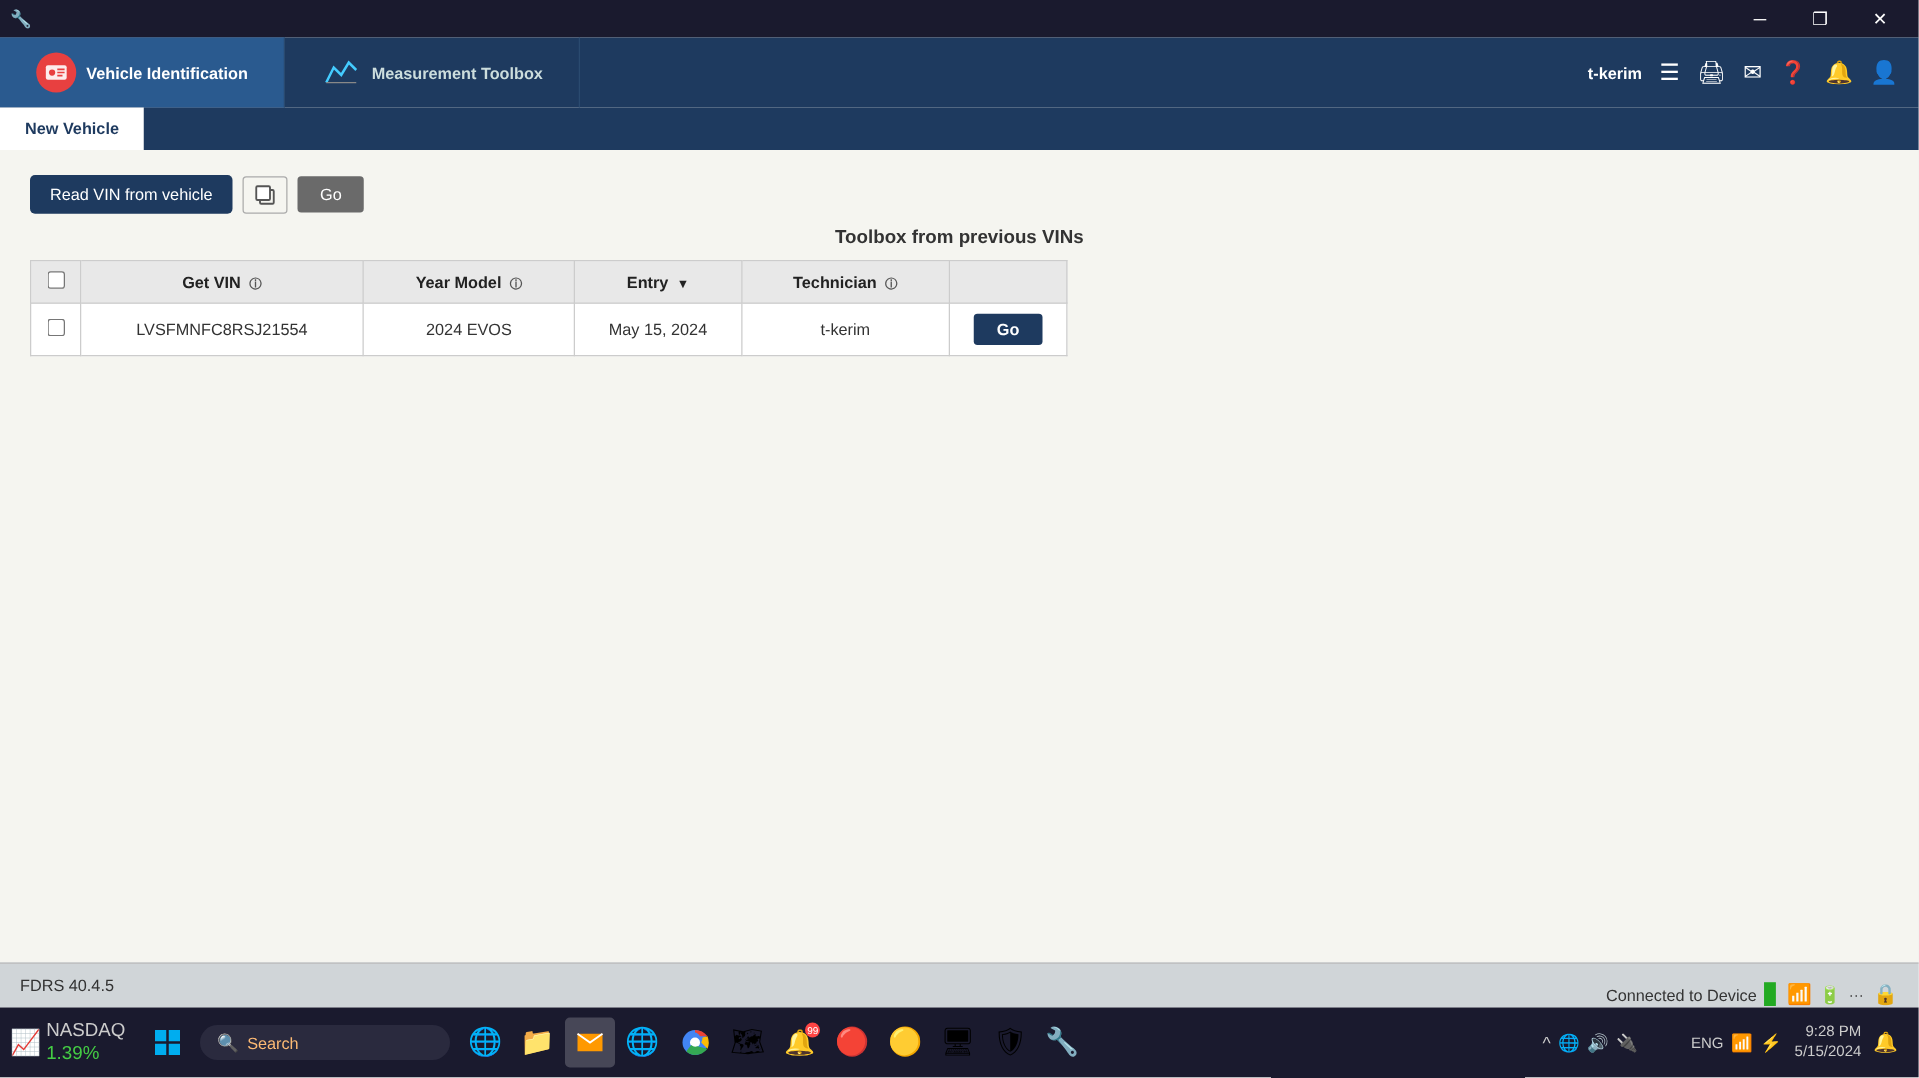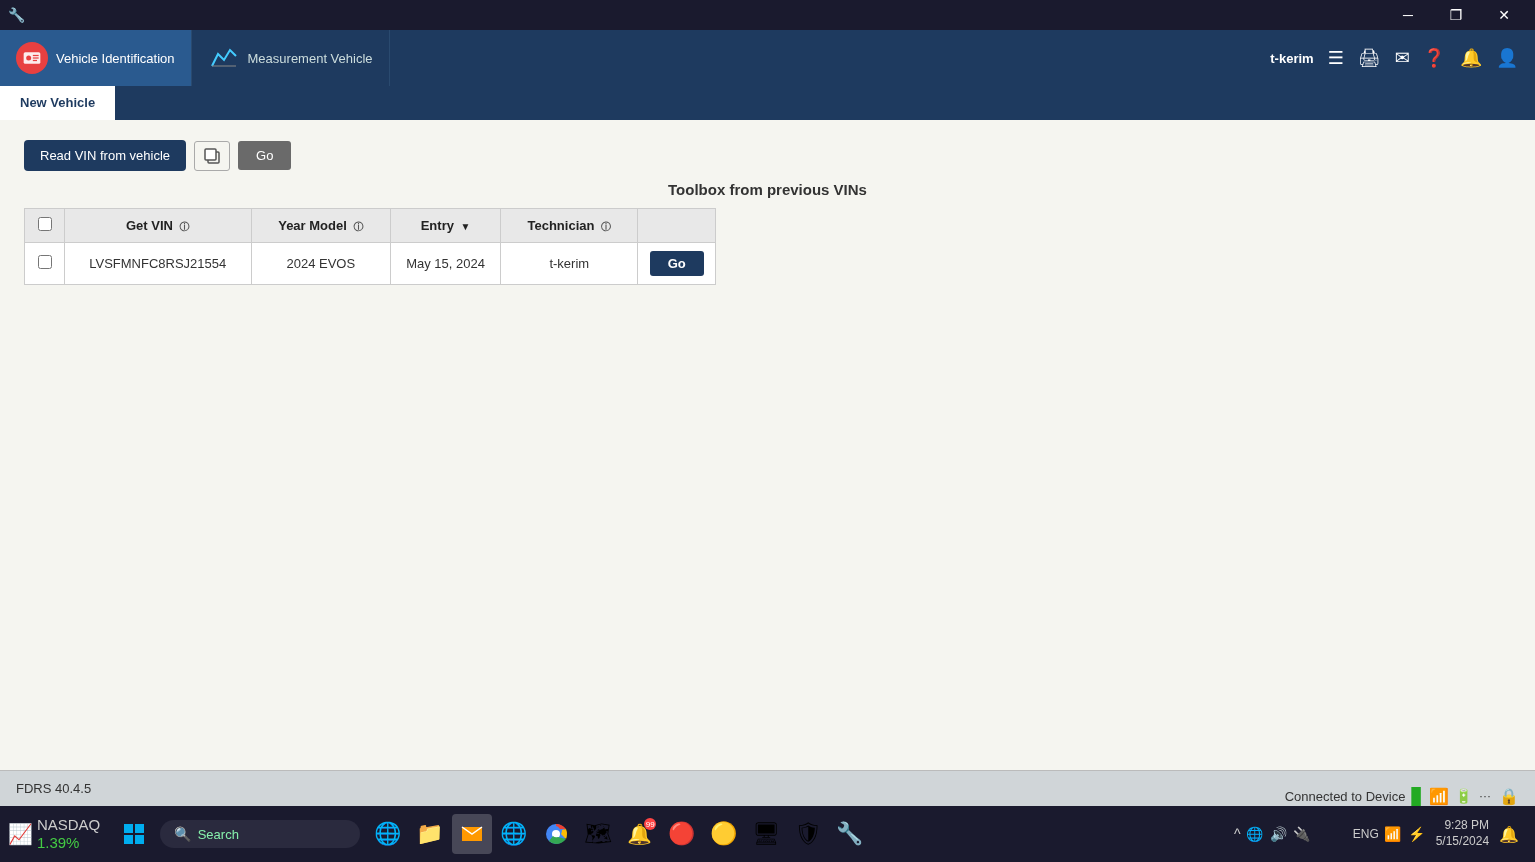--- a/index.html
+++ b/index.html
@@ -22,25 +22,25 @@
       height: 56px;
       background: #1e3a5f;
       display: flex;
       align-items: stretch;
       padding: 0;
     }
     .app-tab {
       display: flex;
       align-items: center;
       gap: 8px;
-      padding: 0 16px;
+      padding: 0 29px;
       cursor: pointer;
       color: #cdd;
       font-size: 13px;
-      font-weight: 400;
+      font-weight: 700;
       border-right: 1px solid #2a4a6f;
       min-width: 180px;
     }
     .app-tab.active {
       background: #2a5a8f;
       color: #fff;
     }
     .tab-icon-vi { width: 32px; height: 32px; background: #e84040; border-radius: 50%; display: flex; align-items: center; justify-content: center; color: white; font-size: 11px; font-weight: bold; }
     .tab-icon-mt { width: 32px; height: 32px; display: flex; align-items: center; justify-content: center; }
     .tab-icon-mt svg { width: 28px; height: 28px; }
@@ -136,21 +136,21 @@
     
     .table-section { margin-top: 10px; }
     .table-title {
       text-align: center;
       font-size: 15px;
       font-weight: bold;
       color: #333;
       margin-bottom: 10px;
     }
     .vin-table {
-      width: 692px;
+      width: 830px;
       border-collapse: collapse;
       border: 1px solid #aaa;
       background: #fff;
     }
     .vin-table thead tr {
       background: #e8e8e8;
     }
     .vin-table th {
       padding: 8px 10px;
       text-align: center;
@@ -219,21 +219,21 @@
     .taskbar-search {
       display: flex;
       align-items: center;
       background: #2a2a3e;
       border-radius: 20px;
       padding: 6px 14px;
       gap: 6px;
       cursor: pointer;
       min-width: 200px;
     }
-    .taskbar-search-text { color: #86efac; font-size: 13px; }
+    .taskbar-search-text { color: #fdba74; font-size: 13px; }
     .taskbar-apps { display: flex; align-items: center; gap: 2px; margin-left: 4px; }
     .taskbar-app {
       width: 40px; height: 40px;
       display: flex; align-items: center; justify-content: center;
       border-radius: 4px; cursor: pointer;
       font-size: 20px;
     }
     .taskbar-right {
       margin-left: auto;
       display: flex;
@@ -290,21 +290,21 @@
     </div>
     <span>Vehicle Identification</span>
   </div>
   <div class="app-tab">
     <div class="tab-icon-mt">
       <svg width="28" height="28" viewBox="0 0 28 28">
         <polyline points="2,22 8,10 14,16 20,6 26,12" fill="none" stroke="#4cf" stroke-width="2"></polyline>
         <line x1="2" y1="22" x2="26" y2="22" stroke="#888" stroke-width="1"></line>
       </svg>
     </div>
-    <span>Measurement Vehicle</span>
+    <span>Measurement Toolbox</span>
   </div>
   <div class="user-area">
     <span class="user-name">t-kerim</span>
     <span class="user-icon">☰</span>
     <span class="user-icon">🖨</span>
     <span class="user-icon">✉</span>
     <span class="user-icon">❓</span>
     <span class="user-icon">🔔</span>
     <span class="user-icon">👤</span>
   </div>

